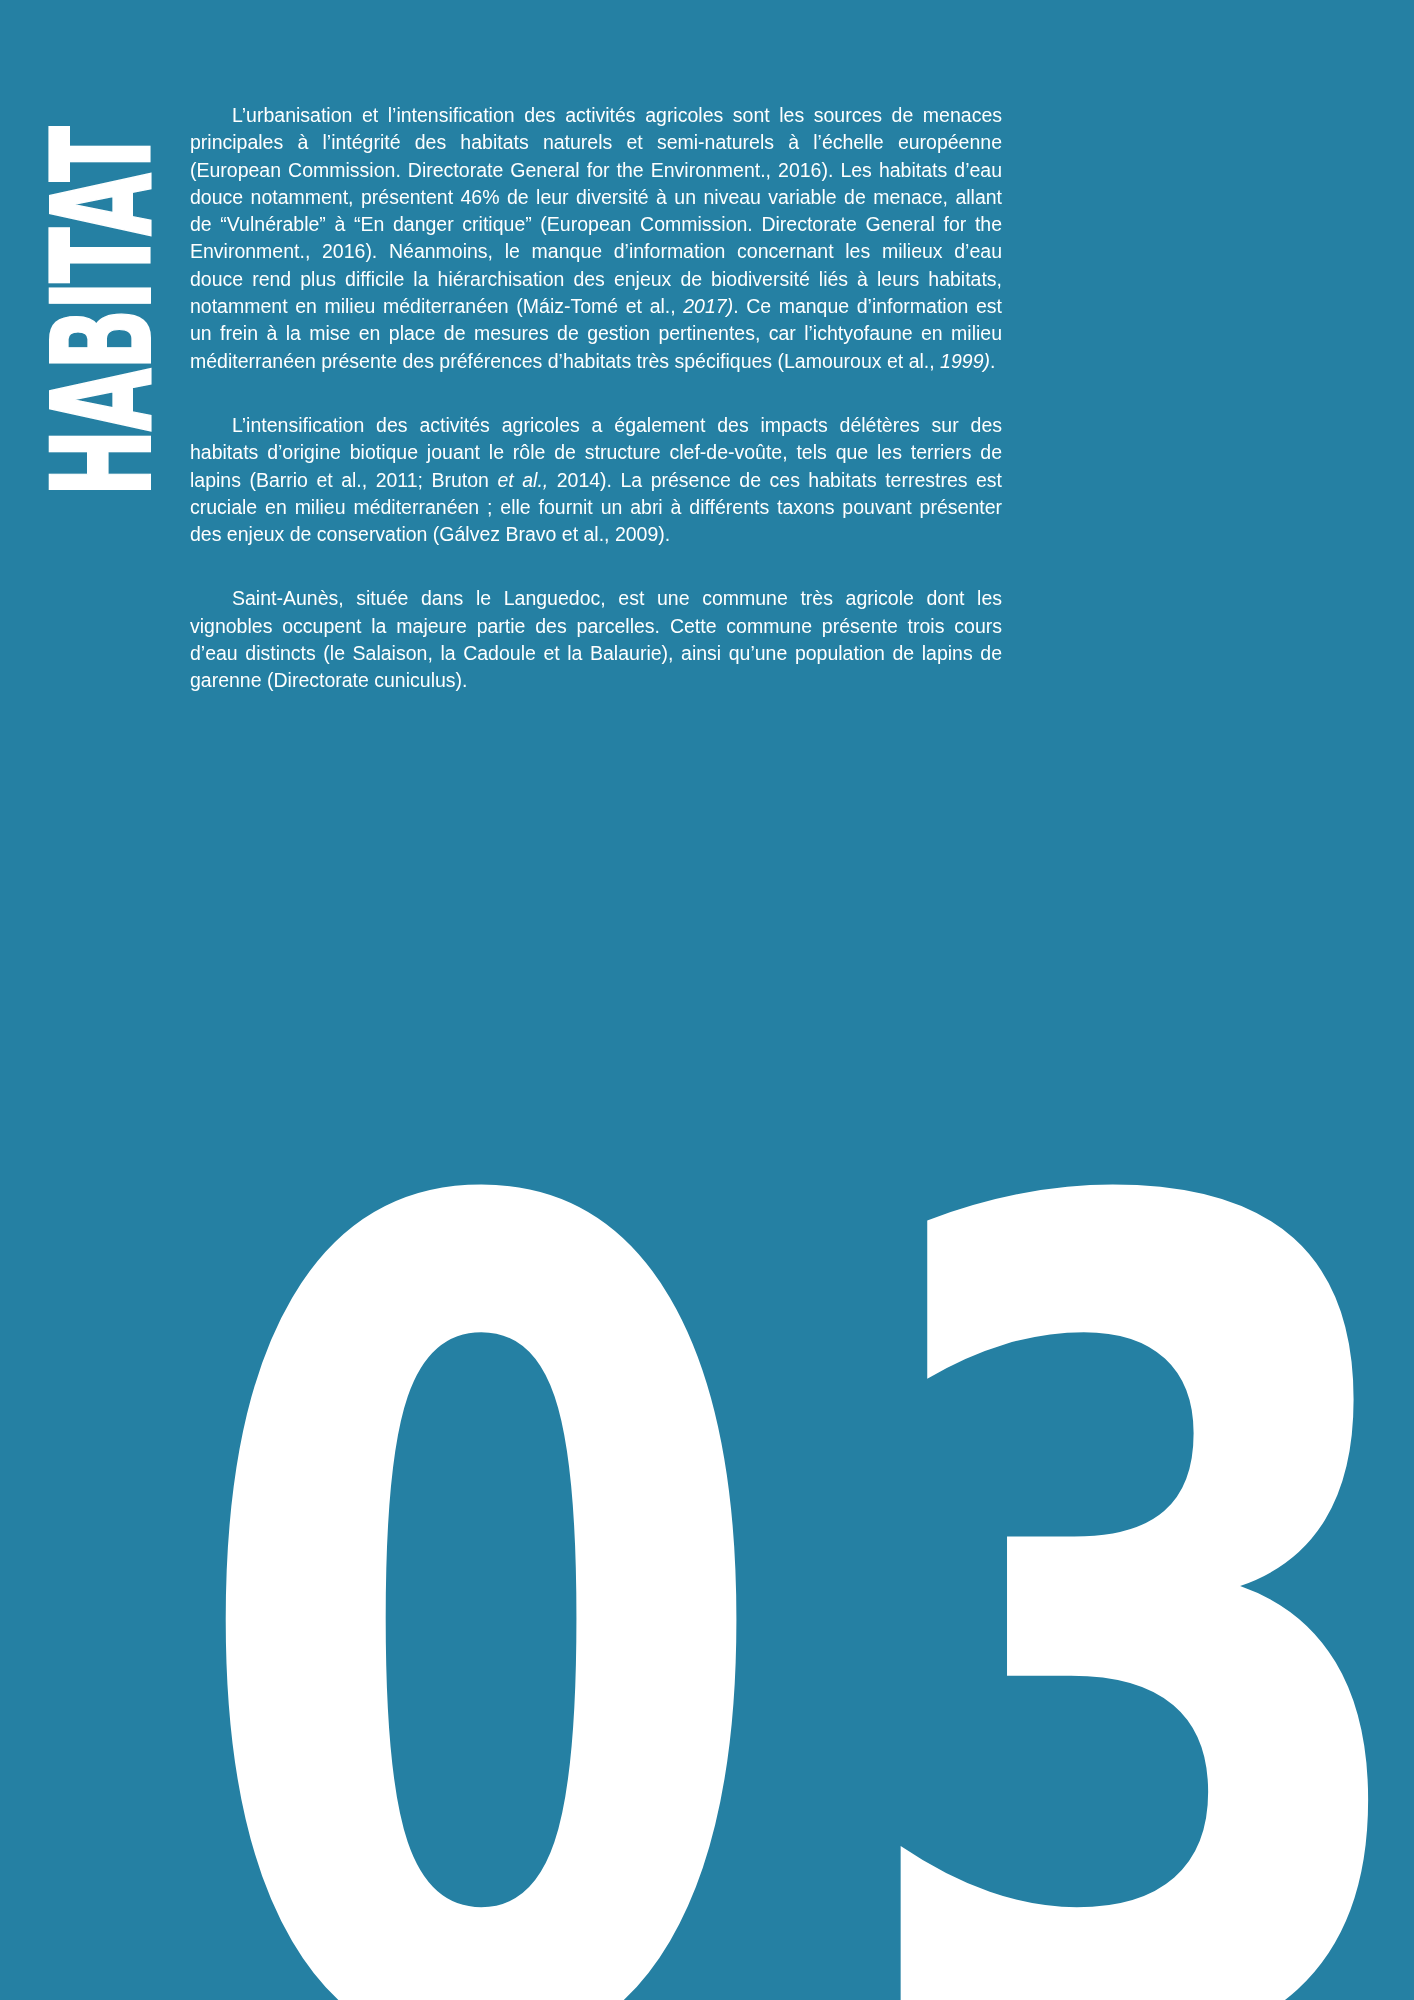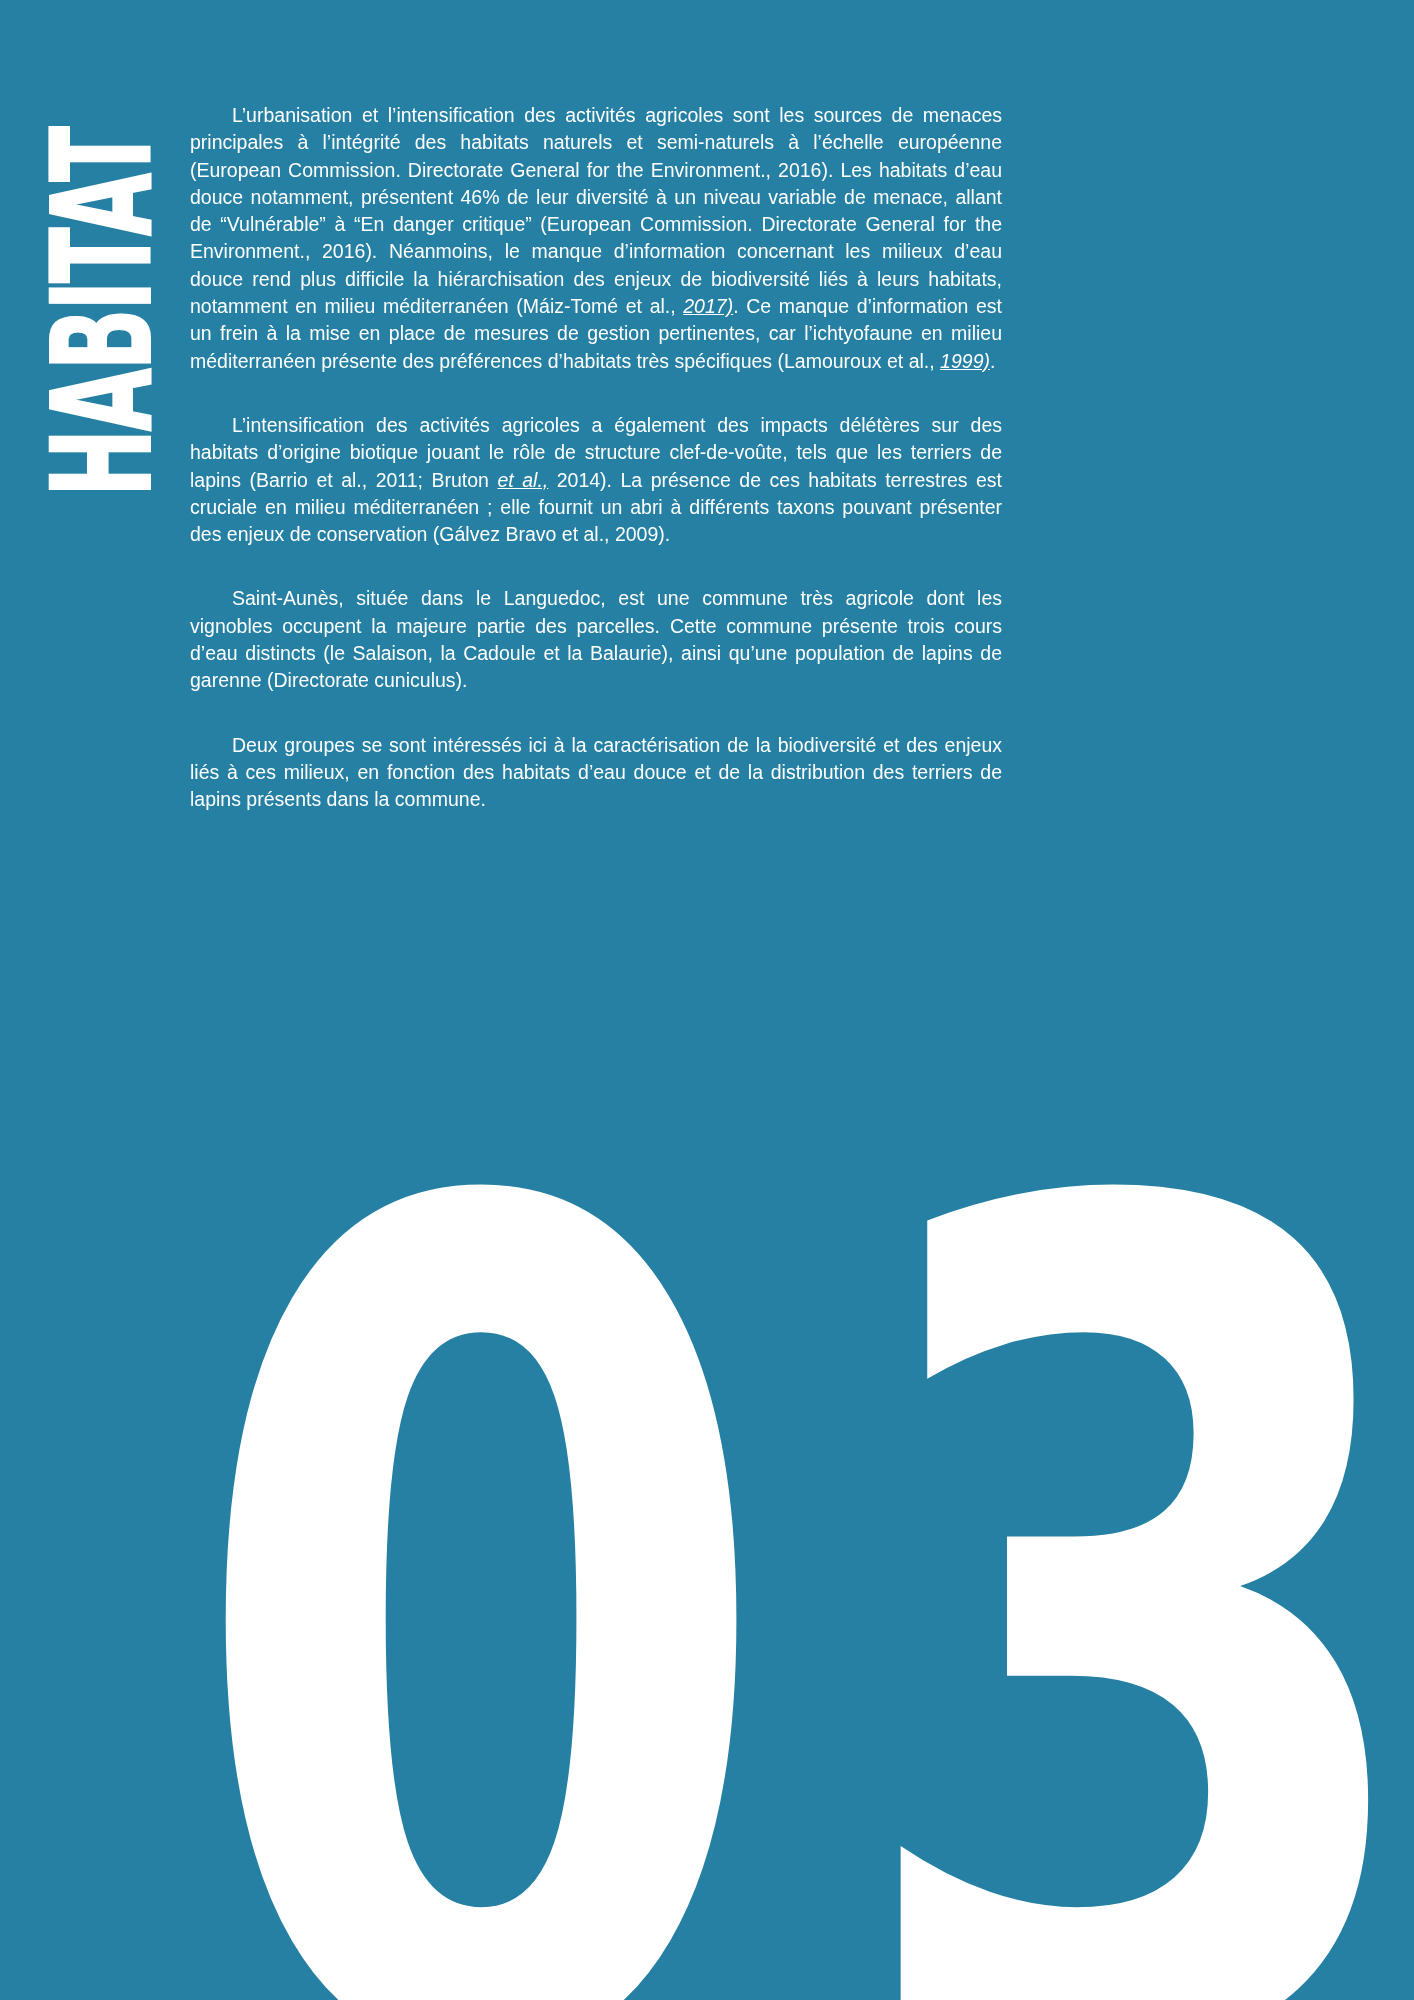--- a/index.html
+++ b/index.html
@@ -47,21 +47,20 @@
     font-size: 19.5px;
     line-height: 27.3px;
     text-align: justify;
   }
   .text-column p {
     margin: 0 0 37px 0;
     text-indent: 42px;
   }
   .text-column i {
     font-style: italic;
-    text-decoration: underline;
   }
   
   .page-number {
     position: absolute;
     left: 185px;
     top: 1065px;
     font-family: "DejaVu Sans", "Liberation Sans", sans-serif;
     font-weight: bold;
     font-size: 1150px;
     line-height: 1;
@@ -80,20 +79,19 @@
 <div class="page" style="background: rgb(37, 128, 163); color: rgb(255, 255, 255);">
 
   <div class="side-title">
     <span class="condense">HABITAT</span>
   </div>
 
   <div class="text-column" id="paragraphs">
       <p><span>L’urbanisation et l’intensification des activités agricoles sont les sources de menaces principales à l’intégrité des habitats naturels et semi-naturels à l’échelle européenne (European Commission. Directorate General for the Environment., 2016). Les habitats d’eau douce notamment, présentent 46% de leur diversité à un niveau variable de menace, allant de “Vulnérable” à “En danger critique” (European Commission. Directorate General for the Environment., 2016). Néanmoins, le manque d’information concernant les milieux d’eau douce rend plus difficile la hiérarchisation des enjeux de biodiversité liés à leurs habitats, notamment en milieu méditerranéen (Máiz-Tomé et al., </span><i>2017)</i><span>. Ce manque d’information est un frein à la mise en place de mesures de gestion pertinentes, car l’ichtyofaune en milieu méditerranéen présente des préférences d’habitats très spécifiques (Lamouroux et al., </span><i>1999)</i><span>.</span></p>
       <p><span>L’intensification des activités agricoles a également des impacts délétères sur des habitats d’origine biotique jouant le rôle de structure clef-de-voûte, tels que les terriers de lapins (Barrio et al., 2011; Bruton </span><i>et al.,</i><span> 2014). La présence de ces habitats terrestres est cruciale en milieu méditerranéen ; elle fournit un abri à différents taxons pouvant présenter des enjeux de conservation (Gálvez Bravo et al., 2009).</span></p>
       <p><span>Saint-Aunès, située dans le Languedoc, est une commune très agricole dont les vignobles occupent la majeure partie des parcelles. Cette commune présente trois cours d’eau distincts (le Salaison, la Cadoule et la Balaurie), ainsi qu’une population de lapins de garenne (Directorate cuniculus).</span></p>
-      <p><span>Deux groupes se sont intéressés ici à la caractérisation de la biodiversité et des enjeux liés à ces milieux, en fonction des habitats d’eau douce et de la distribution des terriers de lapins présents dans la commune.</span></p>
     </div>
 
   <div class="page-number">
     <span class="condense-num">03</span>
   </div>
 
 </div>
 
 </body></html>

